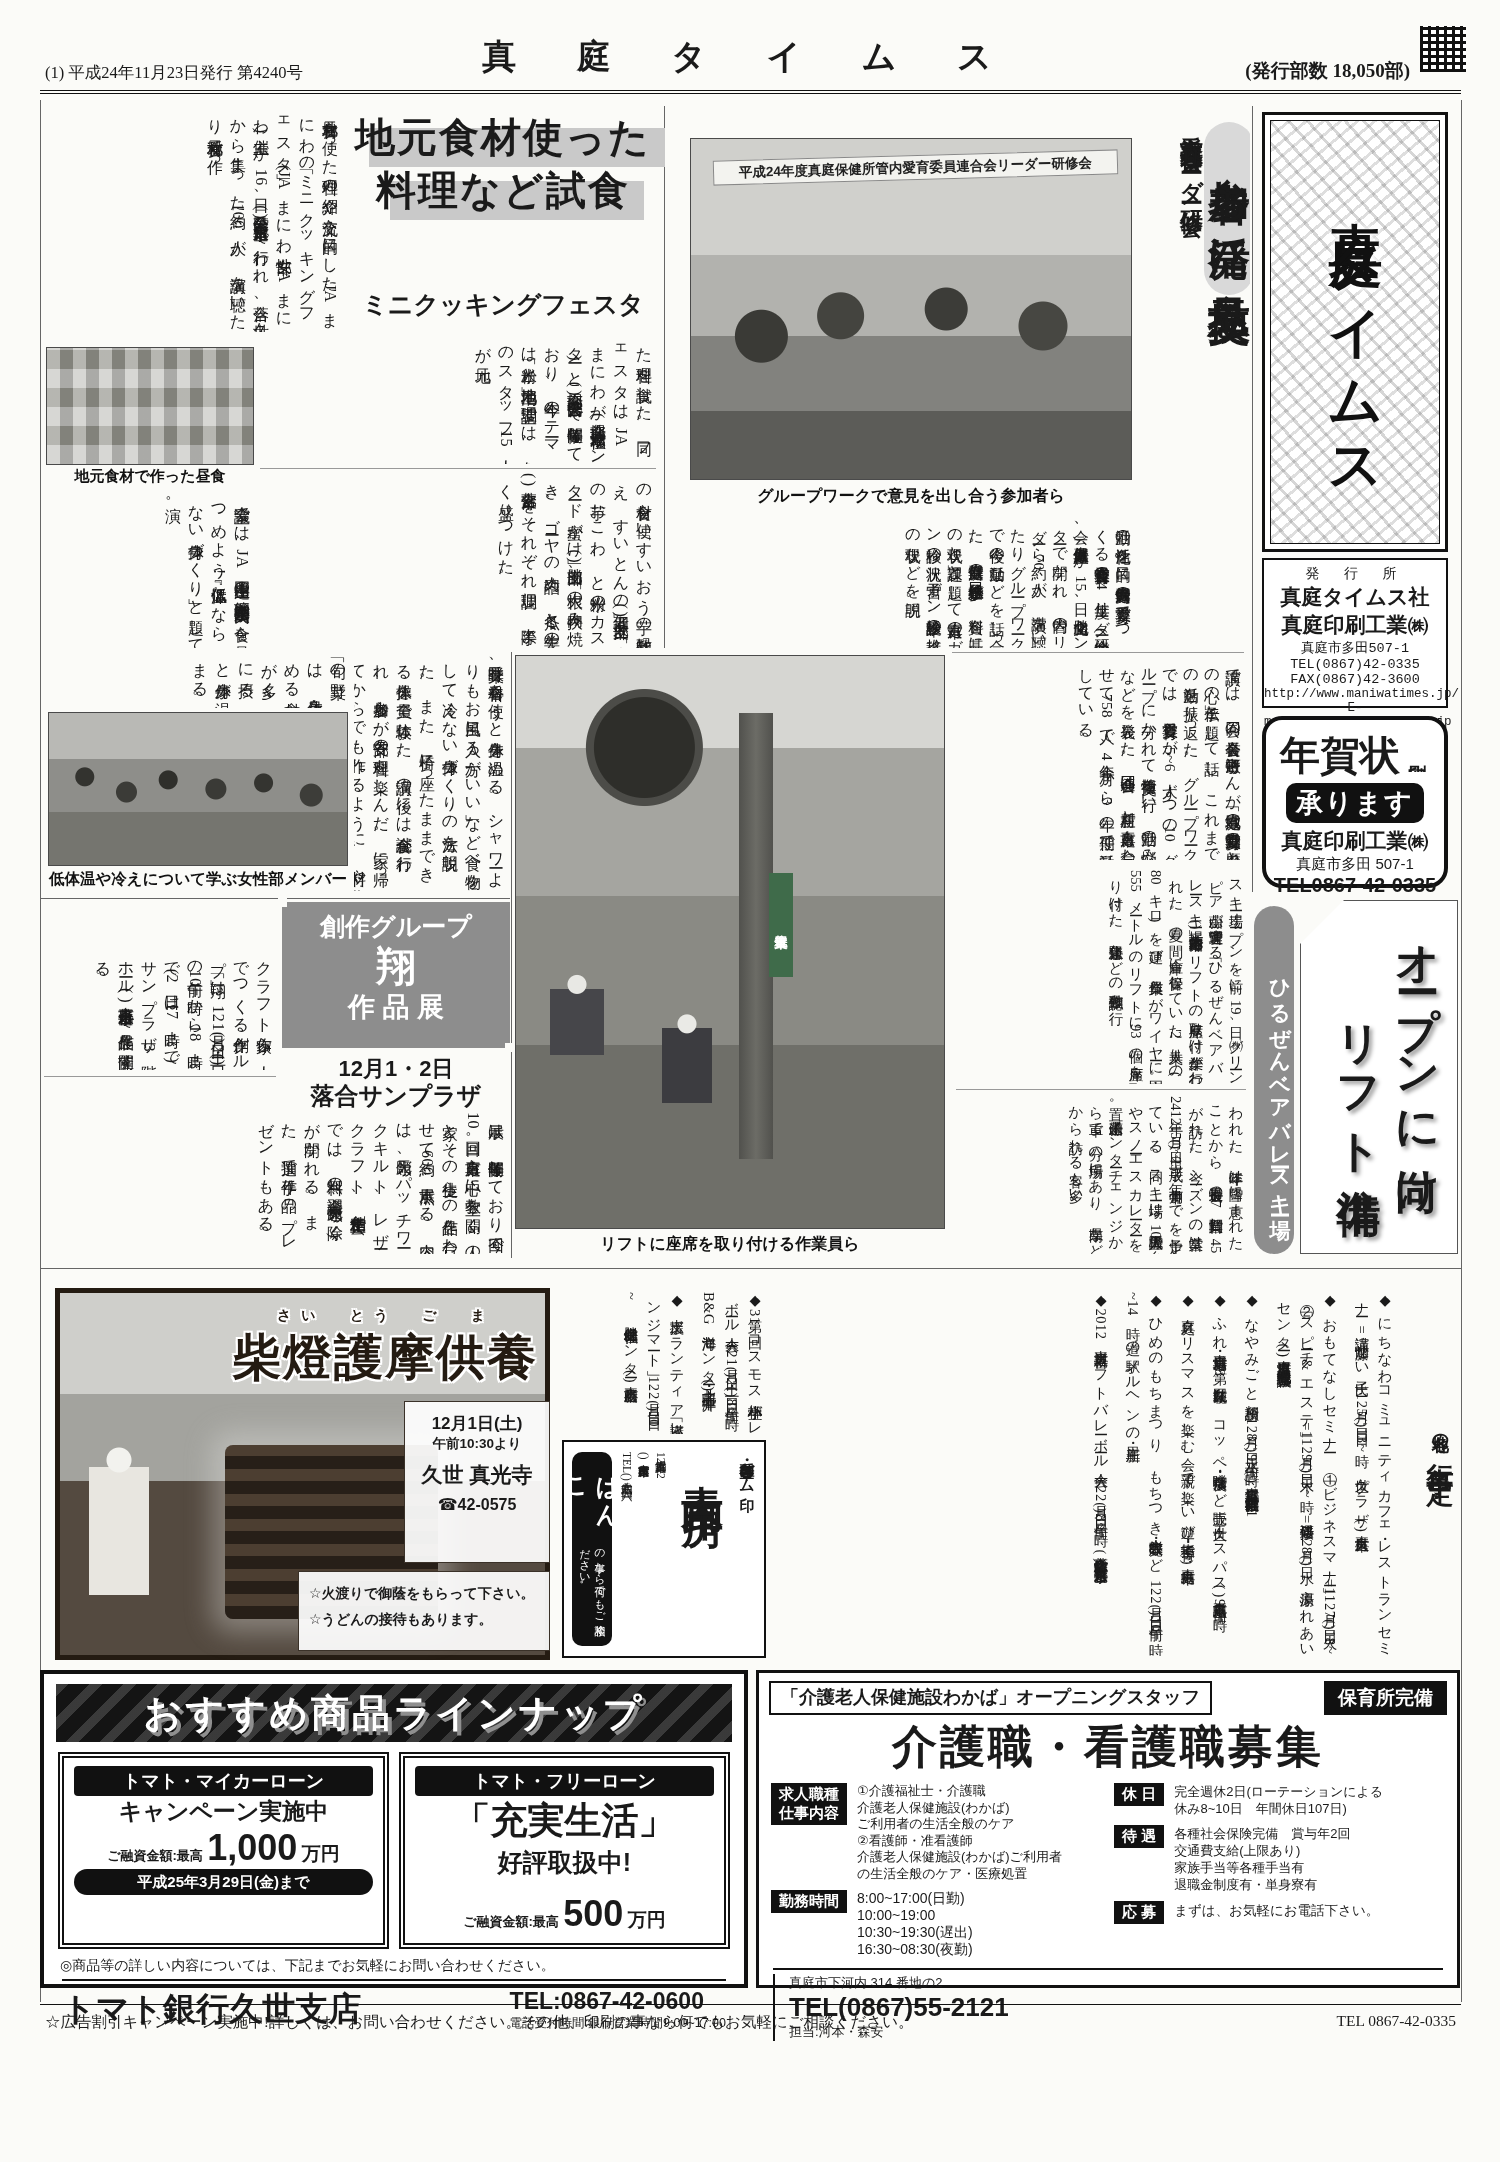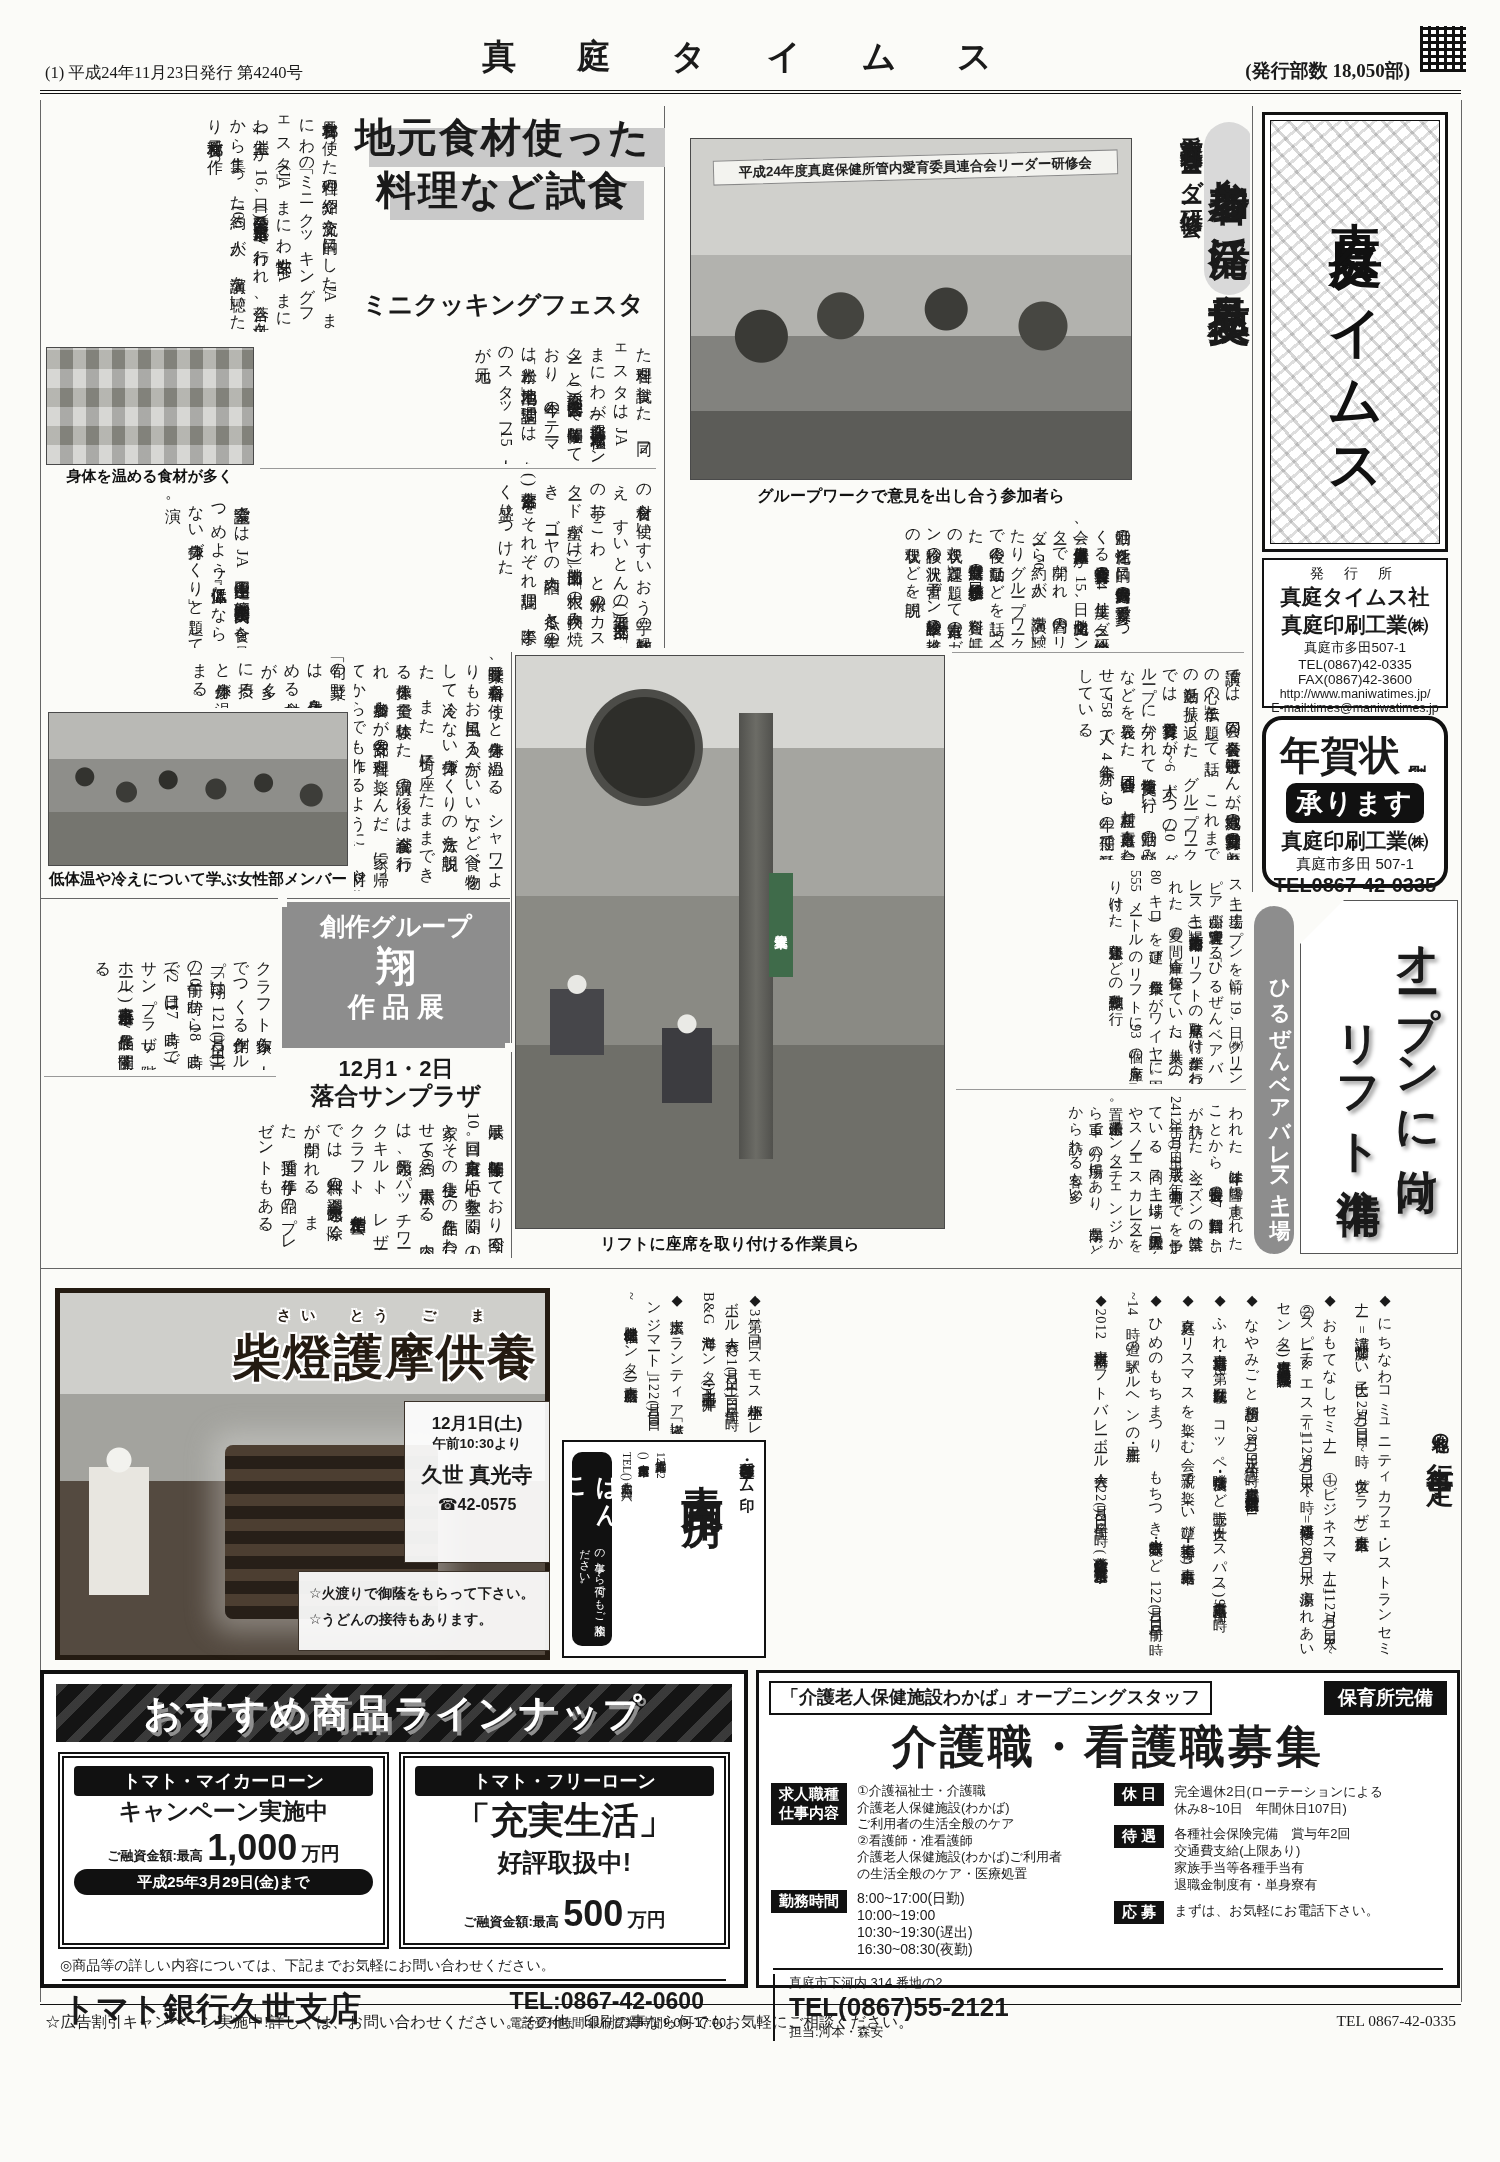--- a/index.html
+++ b/index.html
@@ -23,21 +23,21 @@
 .band{background:#d9d9d9;border-radius:26px;padding:22px 2px}
 
 .shobox{background:#8d8d8d;color:#fff;text-align:center;position:relative}
 .shobox::before,.shobox::after{content:"";position:absolute;width:9px;height:9px;background:#fbfbf8}
 .shobox::before{left:-4px;top:-4px}
 .shobox::after{right:-4px;bottom:-4px}
 
 .skihl{border:1.5px solid #555;background:#fff;clip-path:polygon(0 44px,44px 0,100% 0,100% 100%,0 100%)}
 .skihl .t{font-weight:900;font-size:44px;letter-spacing:4px;text-shadow:3px 3px 4px #9a9a9a}
 
-.pub{border:2px solid #111;background:#fff;text-align:center;font-family:Liberation Sans, sans-serif}
+.pub{border:2px solid #111;background:#fff;text-align:center;font-family:Liberation Mono, monospace}
 
 .nenga{border:4px solid #111;border-radius:20px;background:#fff;text-align:center}
 .nenga .uke{background:#111;color:#fff;border-radius:10px;font-weight:900;display:inline-block;padding:2px 10px;font-size:27px;letter-spacing:2px}
 
 .logo{border:3px solid #111;padding:5px;background:#fff}
 .logo .in{width:100%;height:100%;border:1px solid #111;display:flex;align-items:center;justify-content:center;
  background:repeating-linear-gradient(48deg,rgba(0,0,0,.16) 0 3px,transparent 3px 14px),repeating-linear-gradient(-40deg,rgba(0,0,0,.13) 0 3px,transparent 3px 11px),#fff}
 .logo .tx{writing-mode:vertical-rl;font-weight:900;font-size:54px;letter-spacing:10px;color:#111;
  text-shadow:0 0 5px #fff,0 0 5px #fff,0 0 8px #fff}
 
@@ -85,21 +85,21 @@
   <div class="abs rh" style="left:40px;top:1268px;width:1421px"></div>
 
   <div class="abs v bt" style="left:46px;top:108px;width:296px;height:224px">地元食材を使った料理の紹介や交流を目的にしたJAまにわの「ミニクッキングフェスタ」(JAまにわ女性部、JAまにわ主催)が、16日、落合公民館(真庭市垂水)で行われ、落合、久世、勝山から集まった約100人が、講演を聴いたり地元食材で作っ</div>
   <div class="abs" style="left:350px;top:116px;width:306px;text-align:center">
     <span class="hl">地元食材使った</span><br>
     <span class="hl" style="margin-top:10px">料理など試食</span>
   </div>
   <div class="abs g" style="left:346px;top:288px;width:314px;text-align:center;font-size:25px;font-weight:900;white-space:nowrap">ミニクッキングフェスタ</div>
 
   <div class="abs ph" style="left:46px;top:347px;width:208px;height:118px;background:repeating-linear-gradient(90deg,rgba(255,255,255,.3) 0 13px,rgba(0,0,0,.14) 13px 26px),repeating-linear-gradient(0deg,#c6c6c2 0 19px,#97978f 19px 38px)"></div>
-  <div class="abs cap" style="left:46px;top:467px;width:208px;font-size:15px">身体を温める食材が多く</div>
+  <div class="abs cap" style="left:46px;top:467px;width:208px;font-size:15px">地元食材で作った昼食</div>
 
   <div class="abs v bt" style="left:260px;top:336px;width:396px;height:128px">た料理を試食した。同フェスタは、JAまにわが北部会場(湯原福祉センター)と南部会場(落合公民館)で毎年開催しており、今年のテーマは「米粉と地産地消」。調理室では、各支部のスタッフ15人が地元</div>
   <div class="abs rh" style="left:260px;top:468px;width:396px;background:#999"></div>
   <div class="abs v bt" style="left:260px;top:473px;width:396px;height:175px">の食材を使い「すいおう芋の緑酢和え、すいとんの佃煮」(久世支部)、「山の芋おこわ、と米粉のカスタード蜜がけ」(勝山支部)、「大根の肉挟み焼き、ゴーヤの肉詰め、冬瓜と生姜の味噌汁」(落合支部)をそれぞれ調理し、手際よく盛りつけた。</div>
   <div class="abs v bt" style="left:46px;top:494px;width:208px;height:154px">会議室では、JA岡山厚生連の管理栄養士松岡由美子氏が「食を見つめよう!『低体温』にならない身体づくり」と題して講演。</div>
   <div class="abs v bt" style="left:46px;top:652px;width:304px;height:56px">「旬の野菜は、身体を温める食材が多く、朝食に摂ると身体が温まる。</div>
 
   <div class="abs ph" style="left:48px;top:712px;width:300px;height:154px;background:
       radial-gradient(circle at 12% 42%,#33332f 0 9px,transparent 10px),
       radial-gradient(circle at 26% 52%,#3b3b37 0 10px,transparent 11px),

